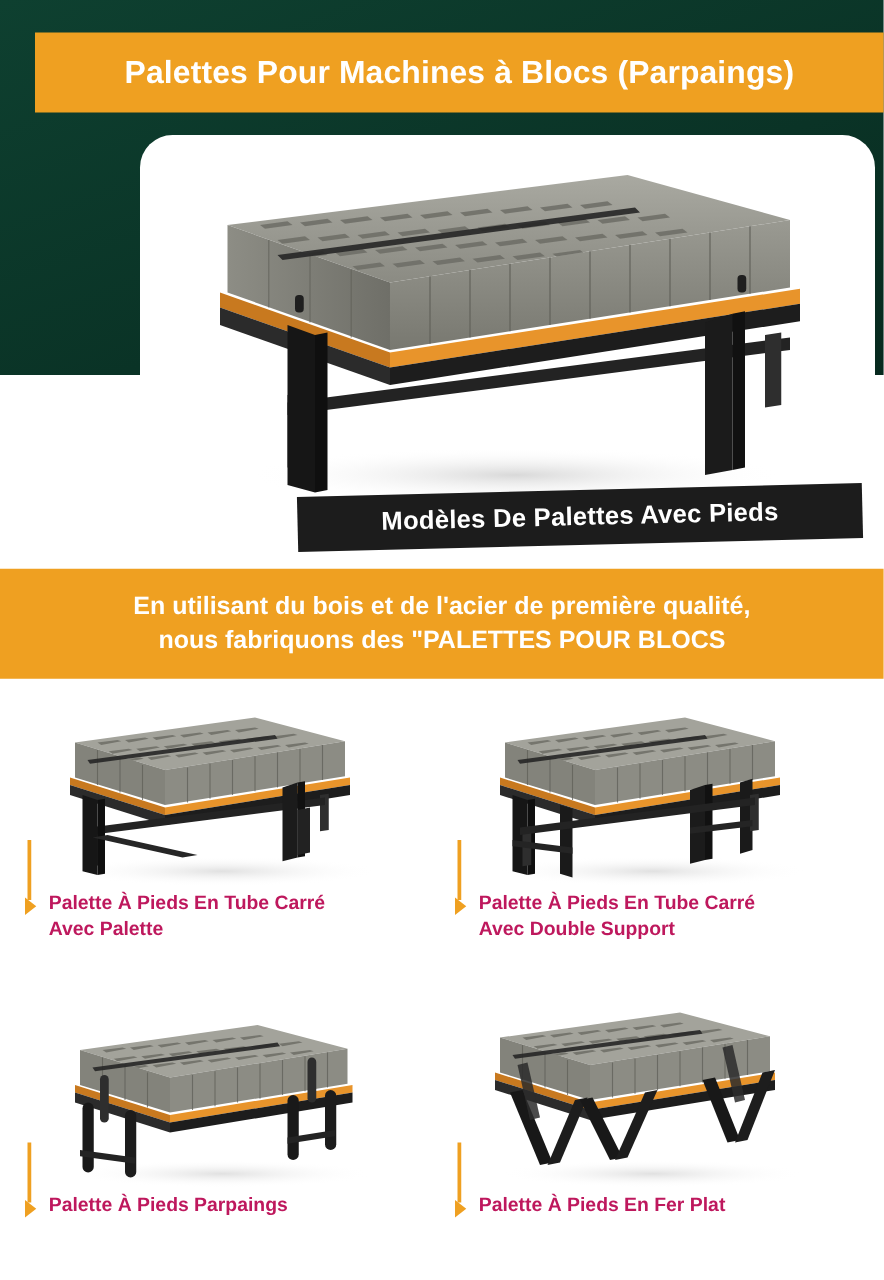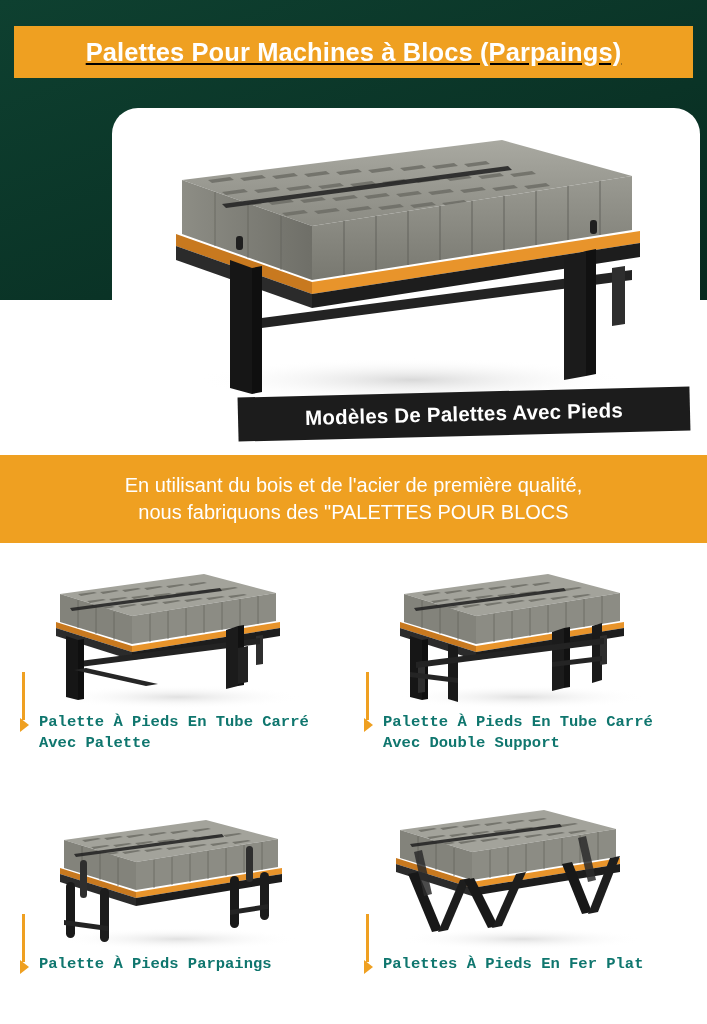--- a/index.html
+++ b/index.html
@@ -31,29 +31,28 @@
     top: 300px; left: 0;
     width: 707px;
     height: 155px;
     background: #ffffff;
   }
 
   
   .title-bar {
     position: absolute;
     top: 26px;
-    left: 14px;
+    left: 28px;
     width: 679px;
-    height: 52px;
+    height: 64px;
     background: #efa021;
     display: flex;
     align-items: center;
     justify-content: center;
     z-index: 6;
-    text-decoration: underline;
   }
   .title-bar .title-text {
     color: #ffffff;
     font-size: 25.5px;
     font-weight: bold;
     letter-spacing: 0.1px;
     text-align: center;
     white-space: nowrap;
   }
 
@@ -104,21 +103,21 @@
     background: #efa021;
     display: flex;
     flex-direction: column;
     align-items: center;
     justify-content: center;
     z-index: 5;
   }
   .subtitle-line {
     color: #ffffff;
     font-size: 20px;
-    font-weight: normal;
+    font-weight: bold;
     line-height: 27px;
     text-align: center;
     white-space: nowrap;
   }
 
   
   .grid {
     position: absolute;
     top: 548px; left: 0;
     width: 707px;
@@ -167,26 +166,25 @@
   .marker .tri {
     position: absolute;
     left: 2px;
     top: 46px;
     width: 0; height: 0;
     border-left: 9px solid #efa021;
     border-top: 7px solid transparent;
     border-bottom: 7px solid transparent;
   }
   .caption-text {
-    color: #0f766e;
+    color: #be185d;
     font-size: 15.5px;
     font-weight: bold;
     line-height: 21px;
     margin-top: -2px;
-    font-family: Liberation Mono, monospace;
   }
 </style>
 </head>
 <body>
 
 <div class="page">
 
   <div class="hero"></div>
   <div class="hero-bottom-white"></div>
 
@@ -637,19 +635,19 @@
 
         <path d="M62,58 L70,56 L80,100 L72,102 Z" fill="#2c2c2c" opacity="0.85"></path>
         <path d="M226,44 L234,42 L244,86 L236,88 Z" fill="#2c2c2c" opacity="0.85"></path>
       </svg>
       <div class="cell-caption">
         <span class="marker">
           <span class="vline"></span>
             <span class="tri"></span>
         </span>
         <span class="caption-text">
-          <span>Palettes À Pieds En Fer Plat</span>
+          <span>Palette À Pieds En Fer Plat</span>
         </span>
       </div>
     </div>
 
   </div>
 </div>
 
 </body></html>

